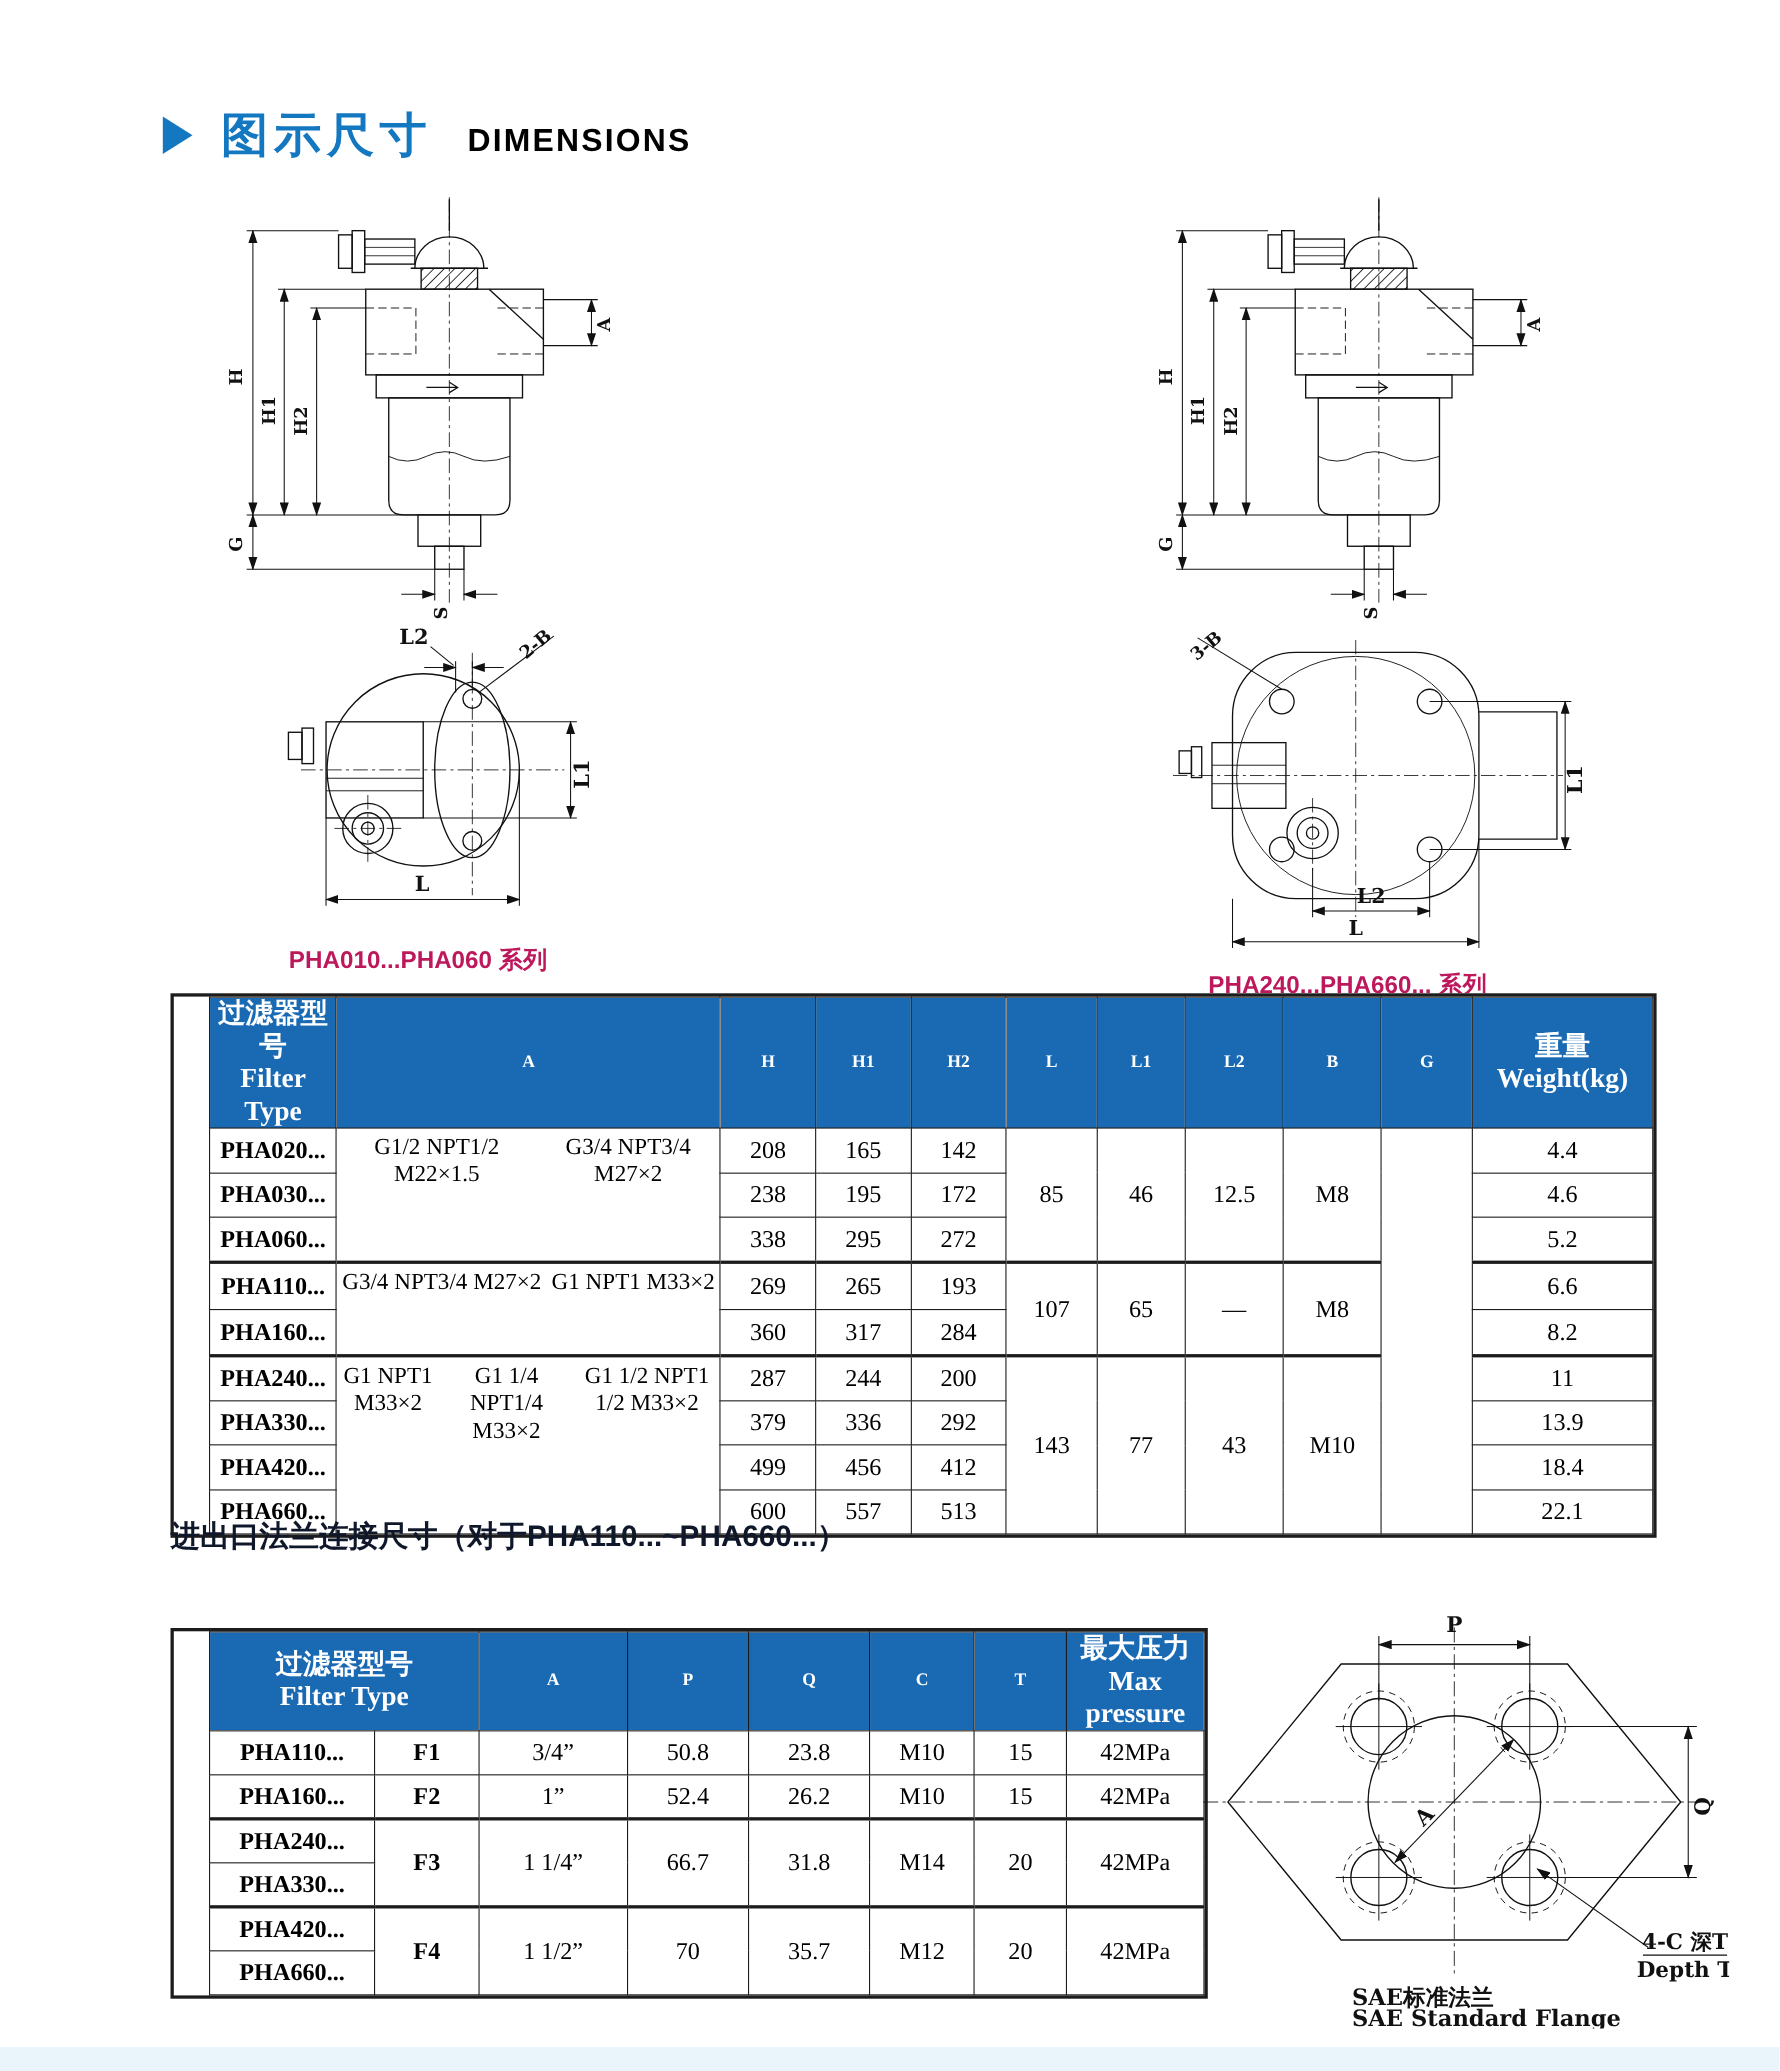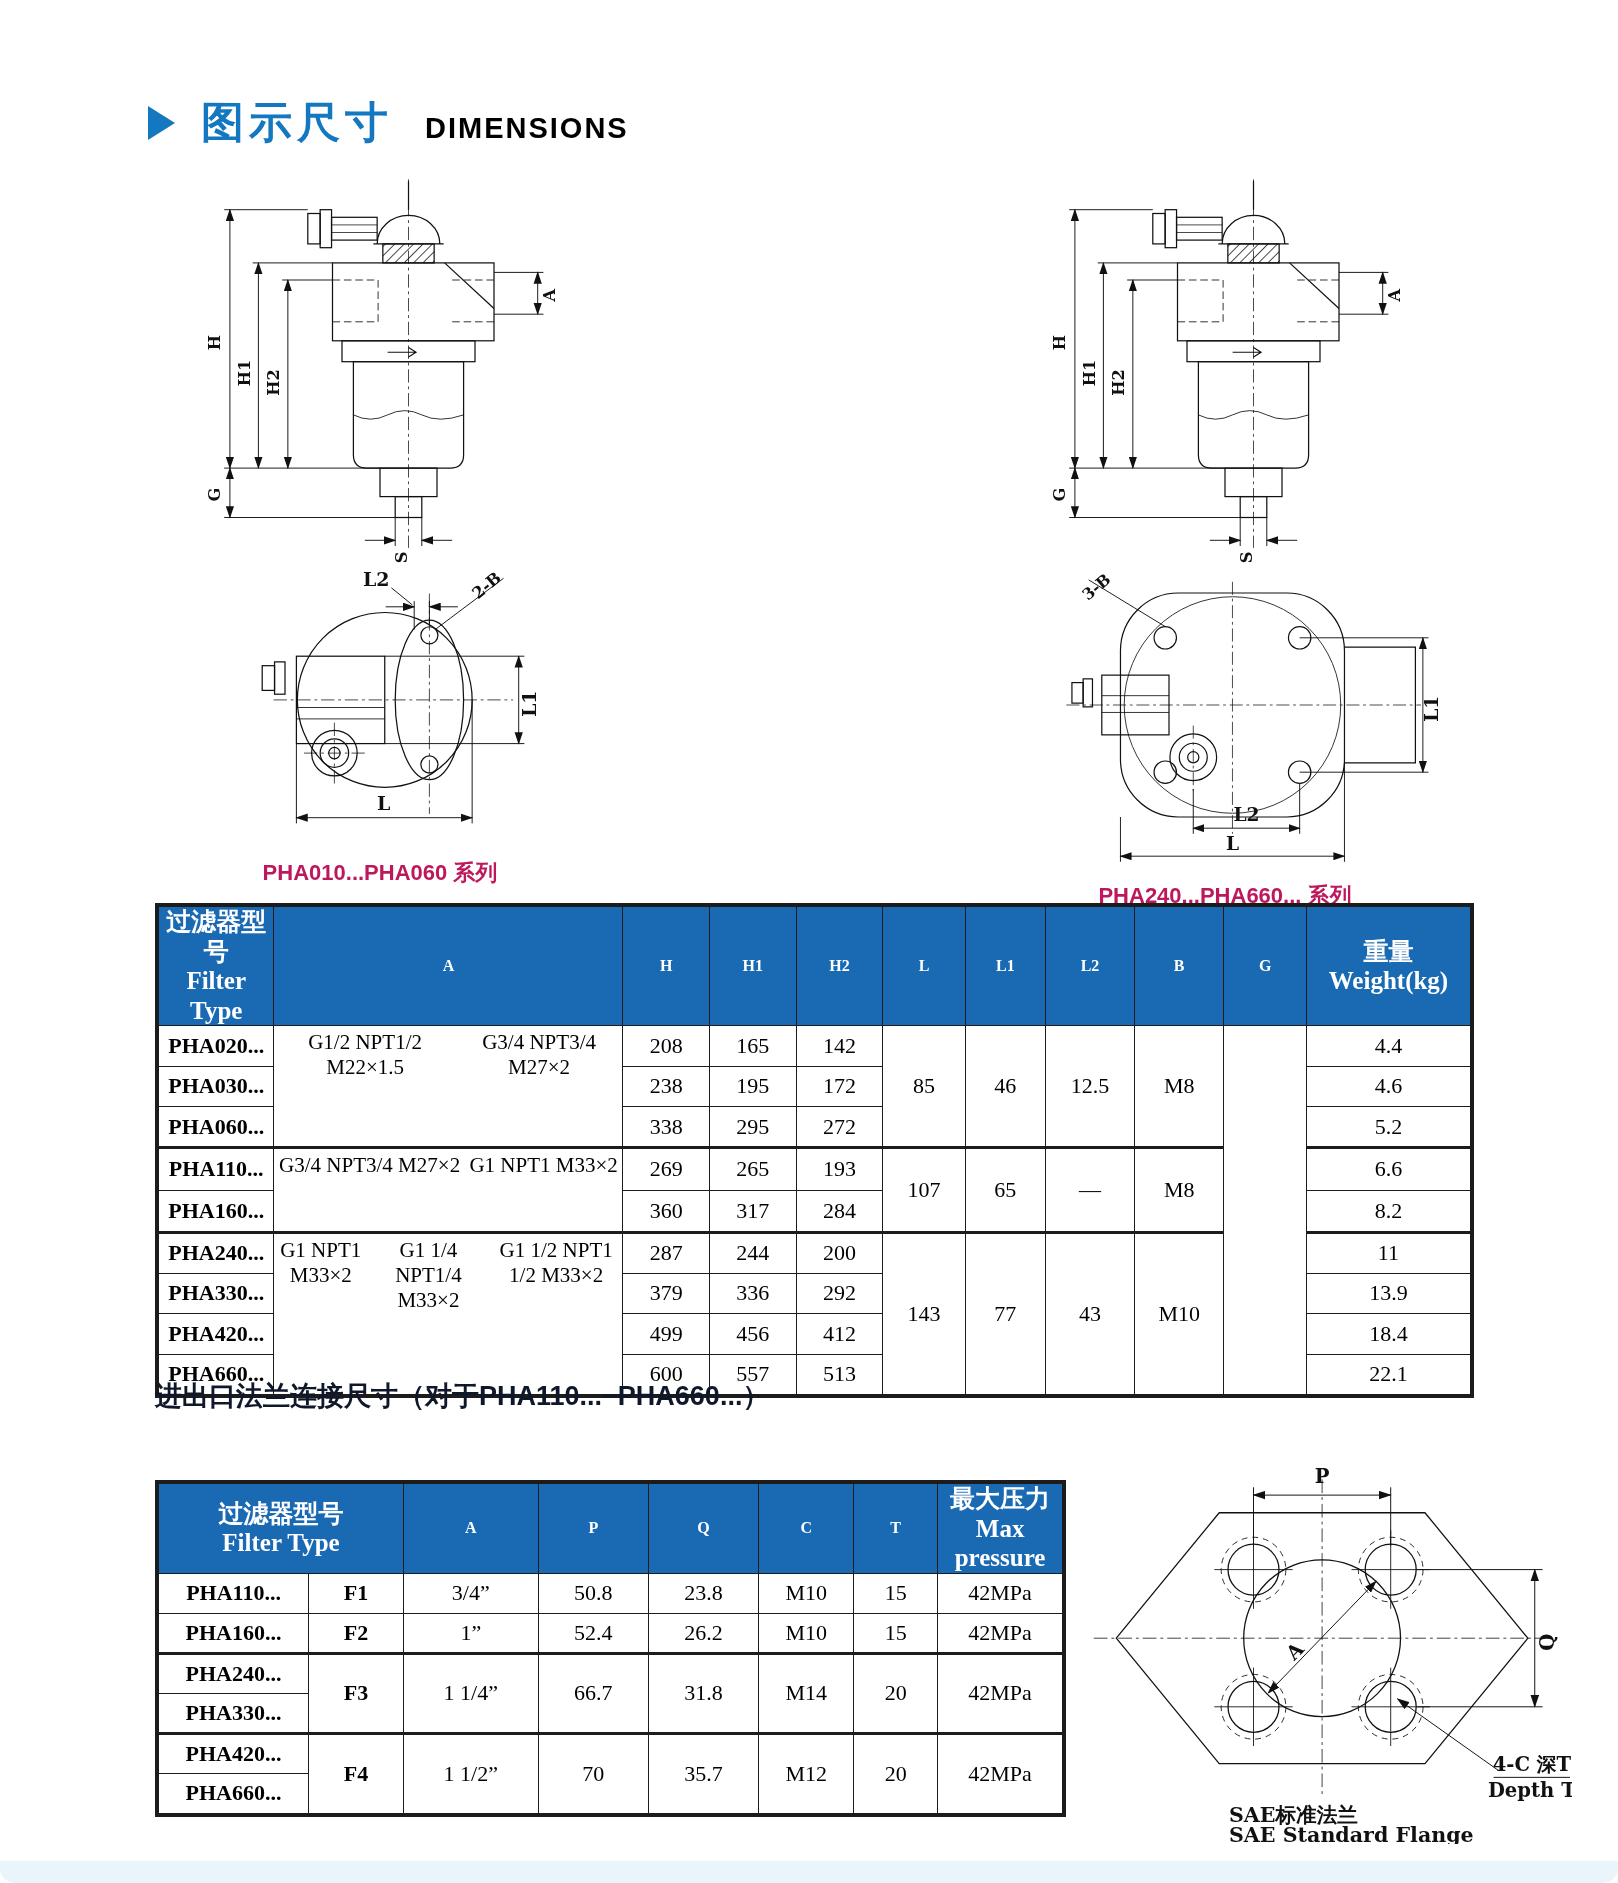--- a/index.html
+++ b/index.html
@@ -1,17 +1,17 @@
 <!DOCTYPE html>
 <html><head>
 <meta charset="utf-8">
 <style>
   html,body{margin:0;padding:0;background:#fff;}
   .page{position:relative;width:1618px;height:1883px;background:#ffffff;
-        font-family:"Liberation Serif",serif;overflow:hidden;border-radius:15px;}
+        font-family:"Liberation Serif",serif;overflow:hidden;}
 
   
   .hdr{position:absolute;left:148px;top:94px;display:flex;align-items:center;}
   .tri{width:0;height:0;border-left:27px solid #1478c0;border-top:17px solid transparent;
        border-bottom:17px solid transparent;margin-right:26px;}
   .tcn{font-family:"Liberation Sans",sans-serif;font-weight:bold;font-size:43px;
        color:#1478c0;letter-spacing:5px;}
   .ten{font-family:"Liberation Sans",sans-serif;font-weight:bold;font-size:29px;
        color:#000000;margin-left:32px;letter-spacing:2px;padding-top:10px;}
 
@@ -29,21 +29,21 @@
   .dim{stroke:#111;fill:none;stroke-width:1;}
   .dt{font-family:"DejaVu Serif",serif;font-weight:bold;font-size:17px;fill:#111;
       stroke:none;text-anchor:middle;}
   .dt2{font-family:"DejaVu Serif",serif;font-weight:bold;font-size:20px;fill:#111;
       stroke:none;text-anchor:middle;}
   .fcap{font-family:"DejaVu Serif",serif;font-weight:bold;font-size:21px;fill:#111;
       stroke:none;text-anchor:start;}
 
   
   table{border-collapse:collapse;table-layout:fixed;}
-  .t{position:absolute;background:#fff;}
+  .t{position:absolute;background:#fff;padding-left:32px;}
   .t th,.t td{border:1.6px solid #1c1c1c;text-align:center;vertical-align:middle;
       padding:0;overflow:hidden;}
   .t table{width:100%;height:100%;}
   .t th{background:#1a6ab3;color:#ffffff;font-weight:bold;}
   .hcell{line-height:1.18;font-size:25px;}
   .t1{left:155px;top:903px;width:1313px;}
   .t2{left:155px;top:1480px;width:905px;}
   .t1 tr{height:40px;}
   .t1 tr.hd{height:82px;}
   .t2 tr{height:40px;}

